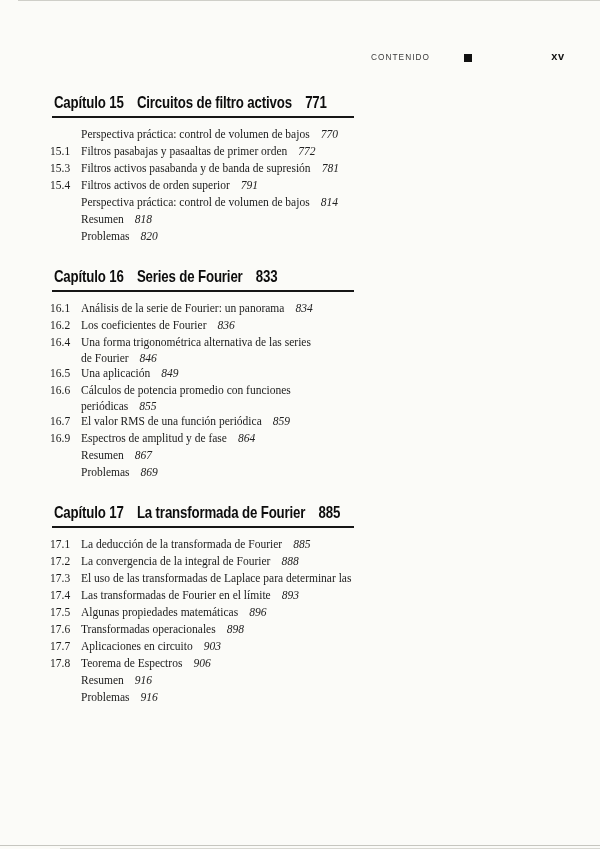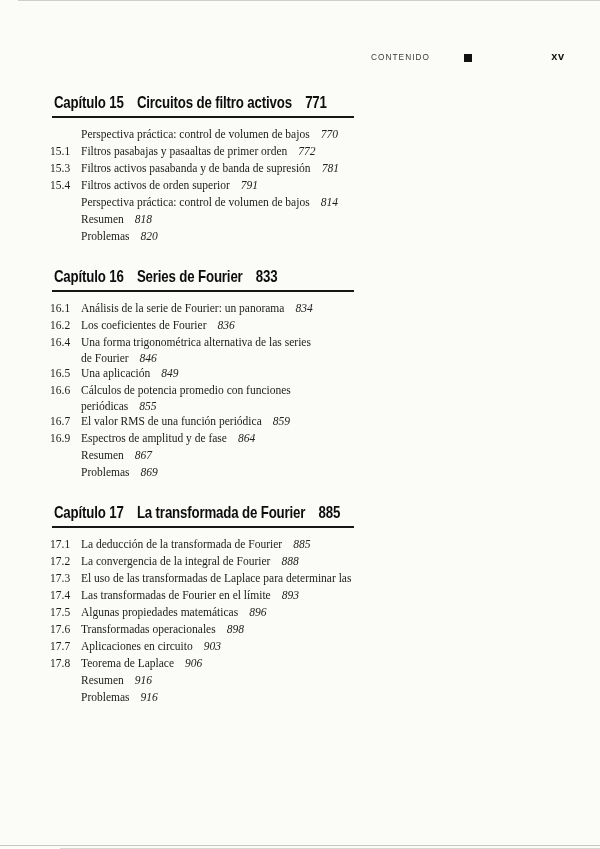--- a/index.html
+++ b/index.html
@@ -226,21 +226,21 @@
           </div>
           <div class="entry">
             <span class="num">17.7</span>
             <span class="body">
               <div class="line"><span>Aplicaciones en circuito</span><span class="pgnum">903</span></div>
             </span>
           </div>
           <div class="entry">
             <span class="num">17.8</span>
             <span class="body">
-              <div class="line"><span>Teorema de Laplace</span><span class="pgnum">906</span></div>
+              <div class="line"><span>Teorema de Espectros</span><span class="pgnum">906</span></div>
             </span>
           </div>
           <div class="entry">
             <span class="num"></span>
             <span class="body">
               <div class="line"><span>Resumen</span><span class="pgnum">916</span></div>
             </span>
           </div>
           <div class="entry">
             <span class="num"></span>

